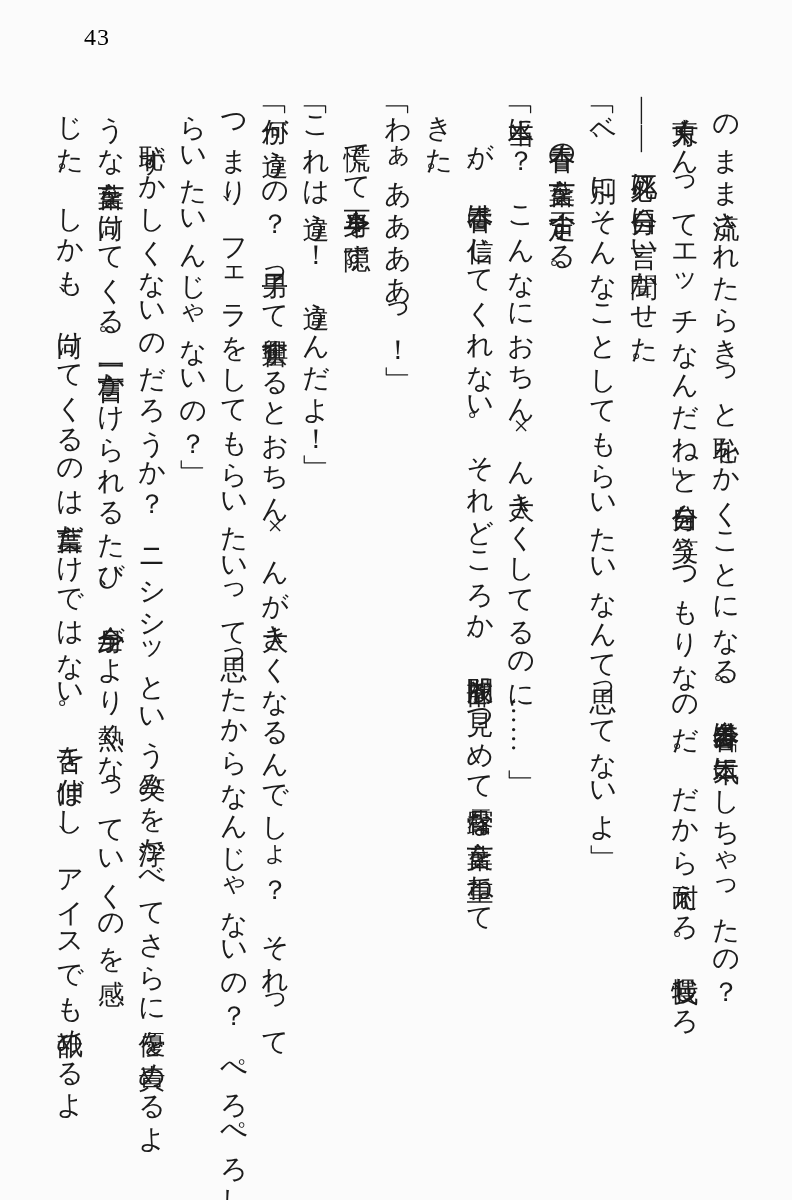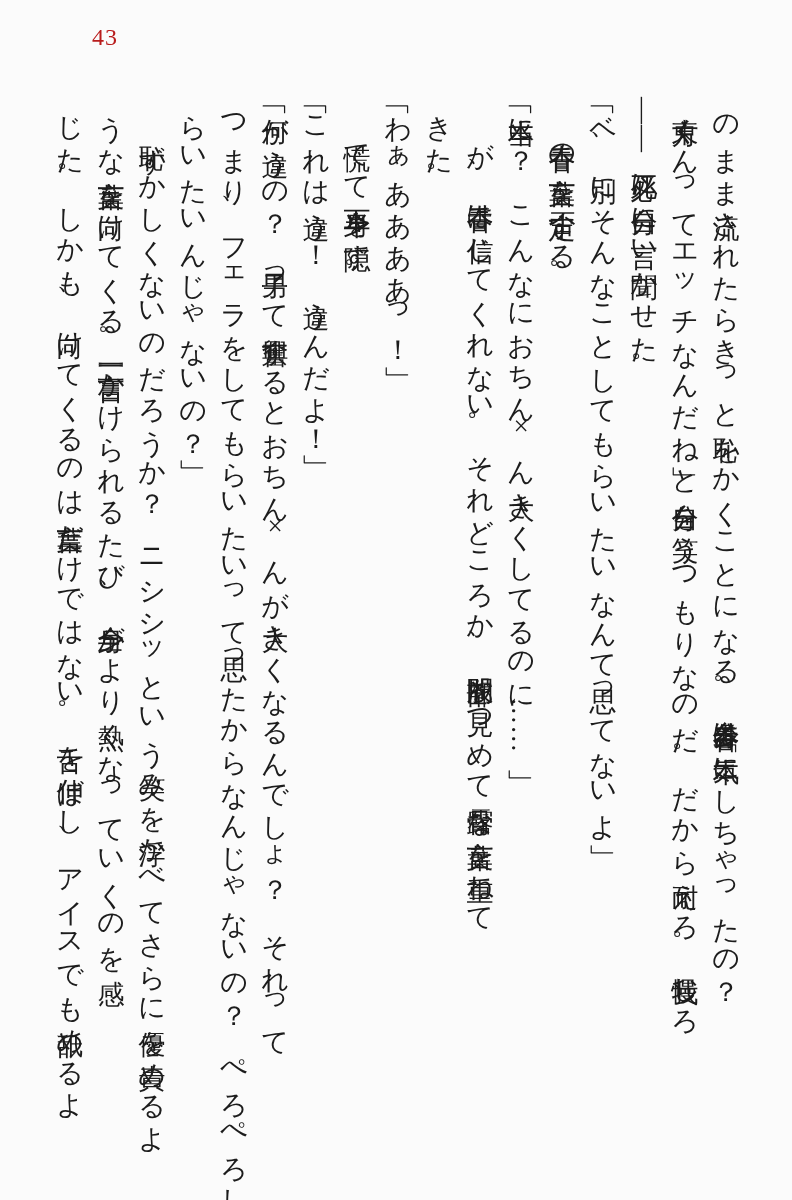--- a/index.html
+++ b/index.html
@@ -11,24 +11,24 @@
     position: relative;
     width: 792px;
     height: 1200px;
     background: #fbfbfb;
     overflow: hidden;
     font-family: "Liberation Serif", "DejaVu Serif", serif;
   }
   .folio {
     position: absolute;
     top: 24px;
-    left: 92px;
+    left: 84px;
     font-size: 24px;
     letter-spacing: 1px;
-    color: #b91c1c;
+    color: #000000;
   }
   .text-block {
     position: absolute;
     top: 97px;
     right: 46px;
     height: 1046px;
     writing-mode: vertical-rl;
     -webkit-writing-mode: vertical-rl;
     text-orientation: mixed;
     font-size: 27px;

